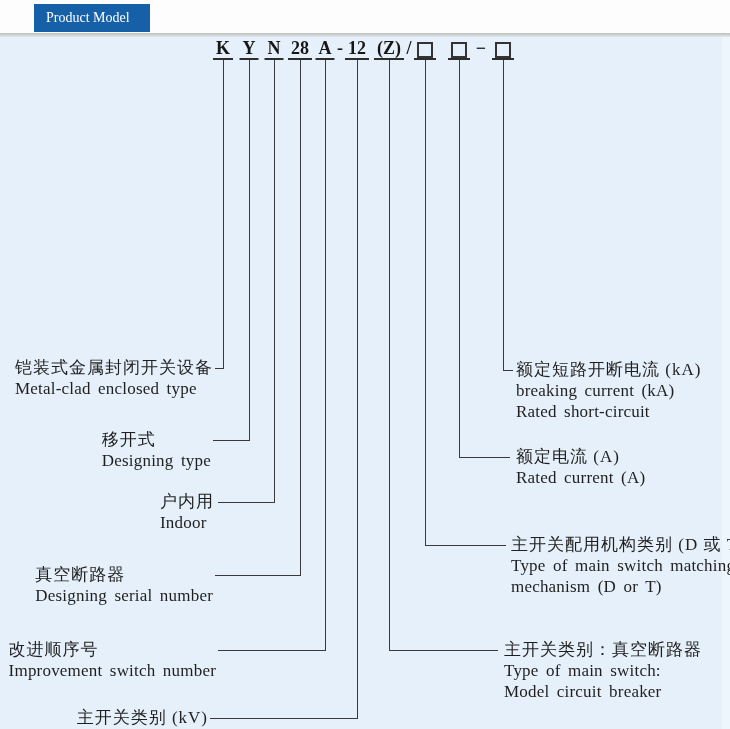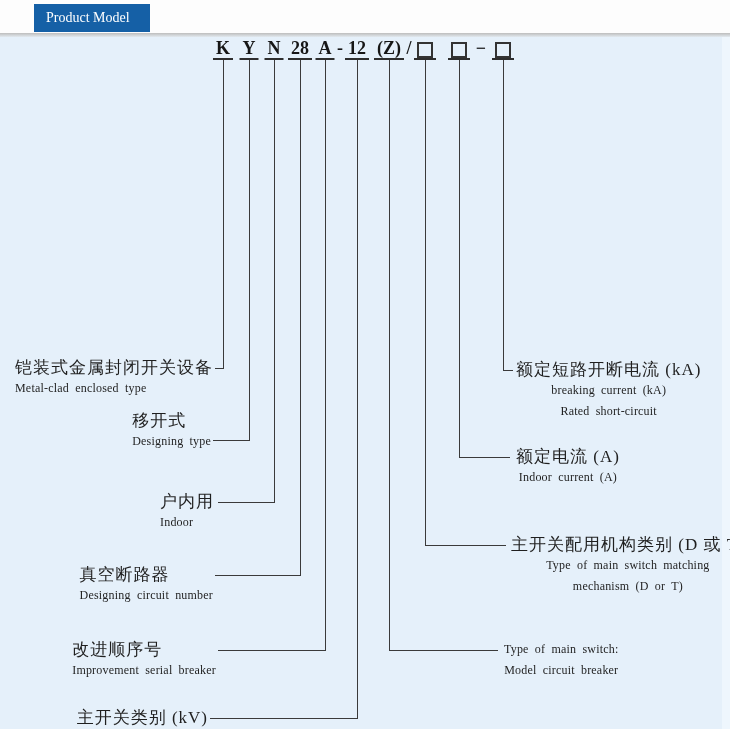--- a/index.html
+++ b/index.html
@@ -48,26 +48,26 @@
   .box{
     display:inline-block;width:12px;height:12px;
     border:2px solid #333;background:transparent;
   }
   
   .vline{position:absolute;width:1px;background:#3a3a3a;}
   .hline{position:absolute;height:1px;background:#3a3a3a;}
   
   .lab{position:absolute;white-space:nowrap;}
   .lab-l{text-align:left;}
-  .lab-r{text-align:center;}
+  .lab-r{text-align:left;}
   .zh{
     font-size:17px;line-height:21px;letter-spacing:1px;
   }
   .en{
-    font-size:12px;line-height:21px;letter-spacing:0.2px;word-spacing:3px;
+    font-size:17px;line-height:21px;letter-spacing:0.2px;word-spacing:3px;
   }
 </style>
 </head>
 <body>
 
 <div class="page">
 
   <div class="topbar"></div>
   <div class="topshadow"></div>
   <div class="right-edge"></div>
@@ -107,52 +107,53 @@
   <div class="hline" style="left:210px;top:718px;width:148px"></div>
   <div class="hline" style="left:503px;top:370px;width:10px"></div>
   <div class="hline" style="left:459px;top:457px;width:51px"></div>
   <div class="hline" style="left:425px;top:545px;width:81px"></div>
   <div class="hline" style="left:389px;top:650px;width:109px"></div>
 
   <div class="lab lab-l" style="right:517px;top:357px">
     <div class="zh">铠装式金属封闭开关设备</div>
     <div class="en">Metal-clad enclosed type</div>
   </div>
-  <div class="lab lab-l" style="right:519px;top:410px">
+  <div class="lab lab-l" style="right:519px;top:429px">
     <div class="zh">移开式</div>
     <div class="en">Designing type</div>
   </div>
   <div class="lab lab-l" style="right:516px;top:491px">
     <div class="zh">户内用</div>
     <div class="en">Indoor</div>
   </div>
   <div class="lab lab-l" style="right:517px;top:564px">
     <div class="zh">真空断路器</div>
-    <div class="en">Designing circuit number</div>
+    <div class="en">Designing serial number</div>
   </div>
   <div class="lab lab-l" style="right:514px;top:639px">
     <div class="zh">改进顺序号</div>
-    <div class="en">Improvement serial breaker</div>
+    <div class="en">Improvement switch number</div>
   </div>
   <div class="lab lab-l" style="right:522px;top:707px">
     <div class="zh">主开关类别 (kV)</div>
   </div>
 
   <div class="lab lab-r" style="left:516px;top:359px">
     <div class="zh">额定短路开断电流 (kA)</div>
     <div class="en">breaking current (kA)</div>
     <div class="en">Rated short-circuit</div>
   </div>
   <div class="lab lab-r" style="left:516px;top:446px">
     <div class="zh">额定电流 (A)</div>
-    <div class="en">Indoor current (A)</div>
+    <div class="en">Rated current (A)</div>
   </div>
   <div class="lab lab-r" style="left:511px;top:534px">
     <div class="zh">主开关配用机构类别 (D 或 T)</div>
     <div class="en">Type of main switch matching</div>
     <div class="en">mechanism (D or T)</div>
   </div>
   <div class="lab lab-r" style="left:504px;top:639px">
+    <div class="zh">主开关类别：真空断路器</div>
     <div class="en">Type of main switch:</div>
     <div class="en">Model circuit breaker</div>
   </div>
 
 </div>
 
 </body></html>

